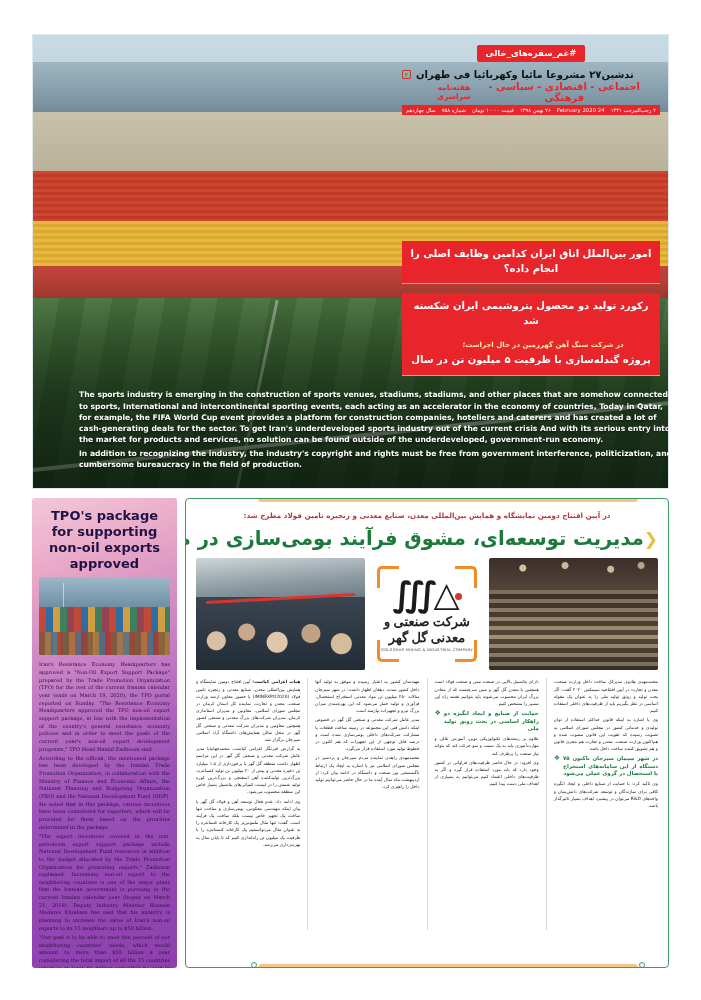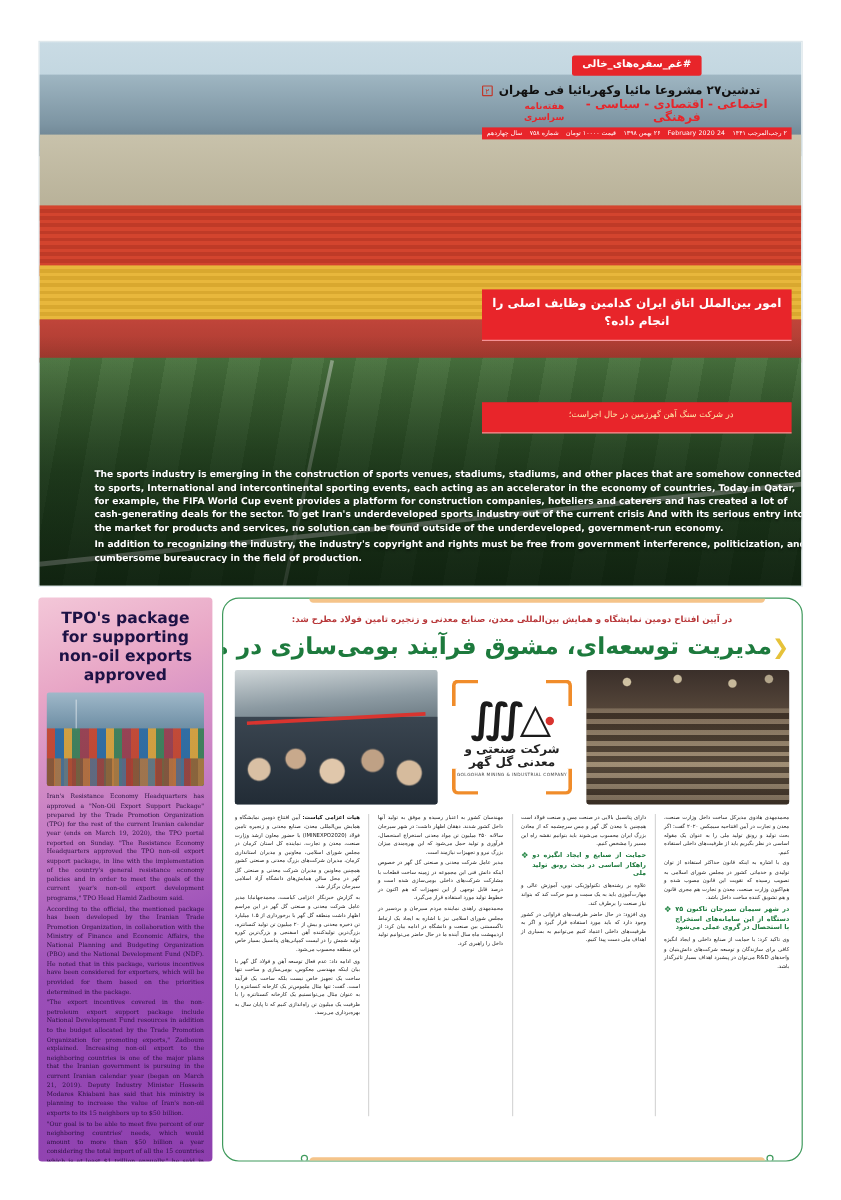--- a/index.html
+++ b/index.html
@@ -188,21 +188,21 @@
     border-bottom: 1px solid rgba(255,255,255,0.5);
   }
   .redbox .rb-title {
     font-size: 10px;
     font-weight: bold;
     line-height: 1.45;
   }
   .redbox .rb-kicker {
     font-size: 7px;
     color: #ffe9a8;
-    font-weight: normal;
+    font-weight: bold;
     margin-bottom: 3px;
     line-height: 1.3;
     margin-left: 24px;
   }
   #redbox-1 { top: 206px; }
   #redbox-2 { top: 258px; }
   #redbox-3 { top: 300px; }
 
   
   .eng-block {
@@ -298,21 +298,21 @@
     font-family: "DejaVu Serif", "Liberation Serif", serif;
   }
   .sb-body p { margin-bottom: 1.5px; }
 
   
   .article {
     position: absolute;
     left: 153px; top: 0;
     width: 484px; height: 470px;
     border: 1.6px solid #3f9a5c;
-    border-radius: 14px;
+    border-radius: 4px;
     background: #ffffff;
     direction: rtl;
     padding: 8px 10px 10px 10px;
     overflow: hidden;
   }
   .art-topbar {
     position: absolute; right: 30px; top: -4px;
     width: 380px; height: 7px;
     background: #f5c48a;
     border-radius: 4px;
@@ -413,21 +413,21 @@
   }
   .gg-glyph {
     font-size: 34px; font-weight: bold; color: #1b1b1b;
     letter-spacing: -3px; line-height: 1;
     font-family: "DejaVu Sans", sans-serif;
   }
   .gg-dot {
     display: inline-block; width: 7px; height: 7px; border-radius: 50%;
     background: #d9342f; vertical-align: middle; margin-left: -2px;
   }
-  .gg-fa { font-size: 10px; color: #222; margin-top: 3px; font-weight: bold; }
+  .gg-fa { font-size: 13px; color: #222; margin-top: 3px; font-weight: bold; font-family: Liberation Serif, serif; }
   .gg-en { font-size: 3.6px; color: #444; margin-top: 1.5px; letter-spacing: 0.3px; }
 
   .art-columns {
     margin-top: 8px;
     display: flex;
     flex-direction: row-reverse;
     gap: 7px;
     height: 252px;
     overflow: hidden;
   }
@@ -513,23 +513,27 @@
         <span>۲۶ بهمن ۱۳۹۸</span>
         <span>24 February 2020</span>
         <span>۲ رجب‌المرجب ۱۴۴۱</span>
       </div>
     </div>
 
     <div class="redbox" id="redbox-1">
       <div class="rb-title">امور بین‌الملل اتاق ایران کدامین وظایف اصلی را انجام داده؟</div>
     </div>
 
+    <div class="redbox" id="redbox-2">
+      <div class="rb-title">رکورد تولید دو محصول پتروشیمی ایران شکسته شد</div>
+    </div>
 
     <div class="redbox" id="redbox-3">
       <div class="rb-kicker">در شرکت سنگ آهن گهرزمین در حال اجراست؛</div>
+      <div class="rb-title">پروژه گندله‌سازی با ظرفیت ۵ میلیون تن در سال</div>
     </div>
 
     <div class="eng-block">
       <div class="eng-body">
         <p>The sports industry is emerging in the construction of sports venues, stadiums, stadiums, and other places that are somehow connected to sports, International and intercontinental sporting events, each acting as an accelerator in the economy of countries, Today in Qatar, for example, the FIFA World Cup event provides a platform for construction companies, hoteliers and caterers and has created a lot of cash-generating deals for the sector. To get Iran's underdeveloped sports industry out of the current crisis And with its serious entry into the market for products and services, no solution can be found outside of the underdeveloped, government-run economy.</p>
         <p>In addition to recognizing the industry, the industry's copyright and rights must be free from government interference, politicization, and cumbersome bureaucracy in the field of production.</p>
       </div>
     </div>
   </div>
 

